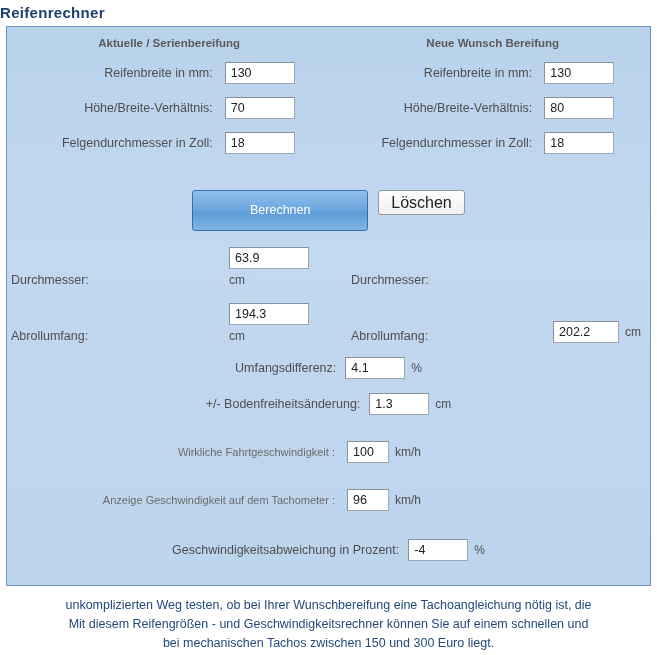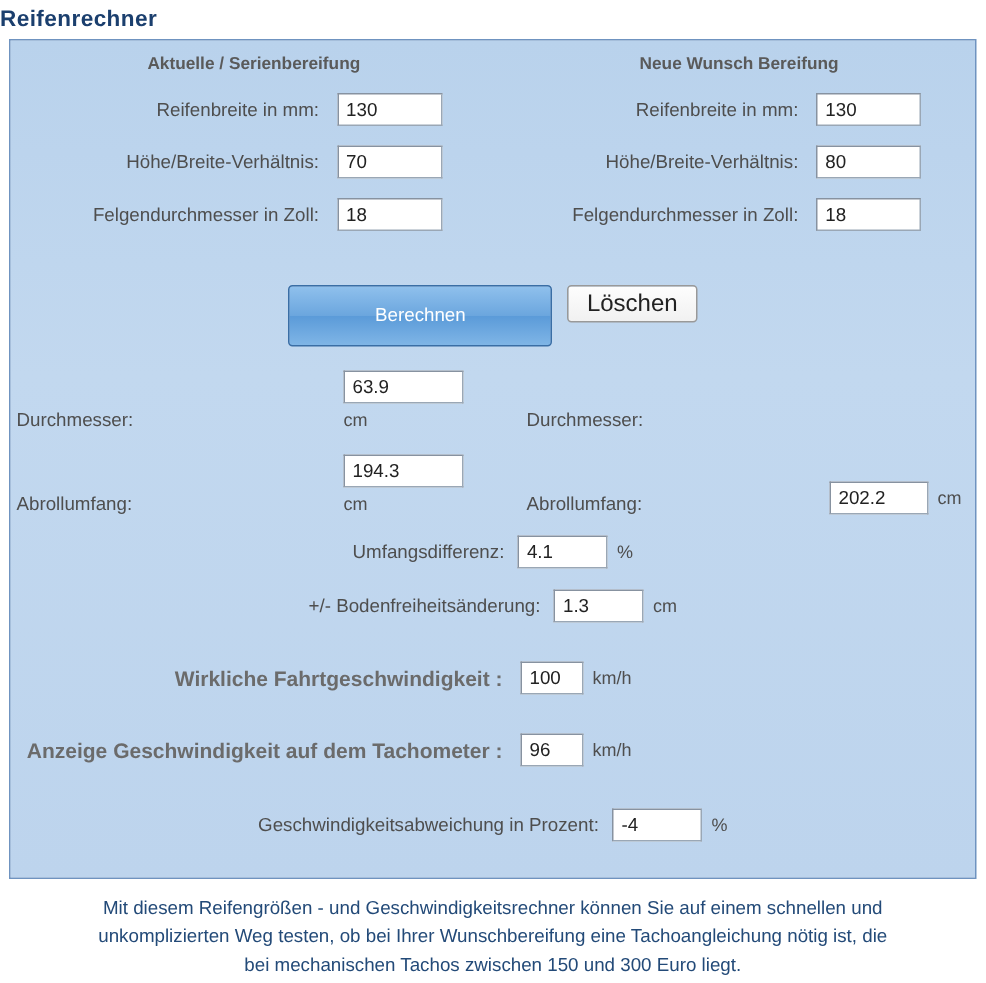--- a/index.html
+++ b/index.html
@@ -184,22 +184,22 @@
   }
   .speed-row {
     display: flex;
     align-items: center;
     margin-top: 26px;
   }
   .speed-label {
     width: 340px;
     text-align: right;
     padding-right: 12px;
-    font-size: 14px;
-    font-weight: bold;
+    font-size: 11px;
+    font-weight: normal;
     color: #6b6b6b;
     box-sizing: border-box;
     line-height: 17px;
   }
   .speed-field { box-sizing: border-box; }
   .footer {
     margin-top: 10px;
     text-align: center;
     font-size: 12.5px;
     color: #234a78;
@@ -308,18 +308,18 @@
 
     <div class="center-row" style="margin-top:28px;">
       <span class="lbl">Geschwindigkeitsabweichung in Prozent:</span>
       <input class="tf w60" type="text" value="-4" style="">
       <span class="unit-inline">%</span>
     </div>
 
   </div>
 
   <div class="footer">
+    <div>unkomplizierten Weg testen, ob bei Ihrer Wunschbereifung eine Tachoangleichung nötig ist, die</div>
     <div>Mit diesem Reifengrößen - und Geschwindigkeitsrechner können Sie auf einem schnellen und</div>
-    <div>unkomplizierten Weg testen, ob bei Ihrer Wunschbereifung eine Tachoangleichung nötig ist, die</div>
     <div>bei mechanischen Tachos zwischen 150 und 300 Euro liegt.</div>
   </div>
 
 </div>
 
 </body></html>

